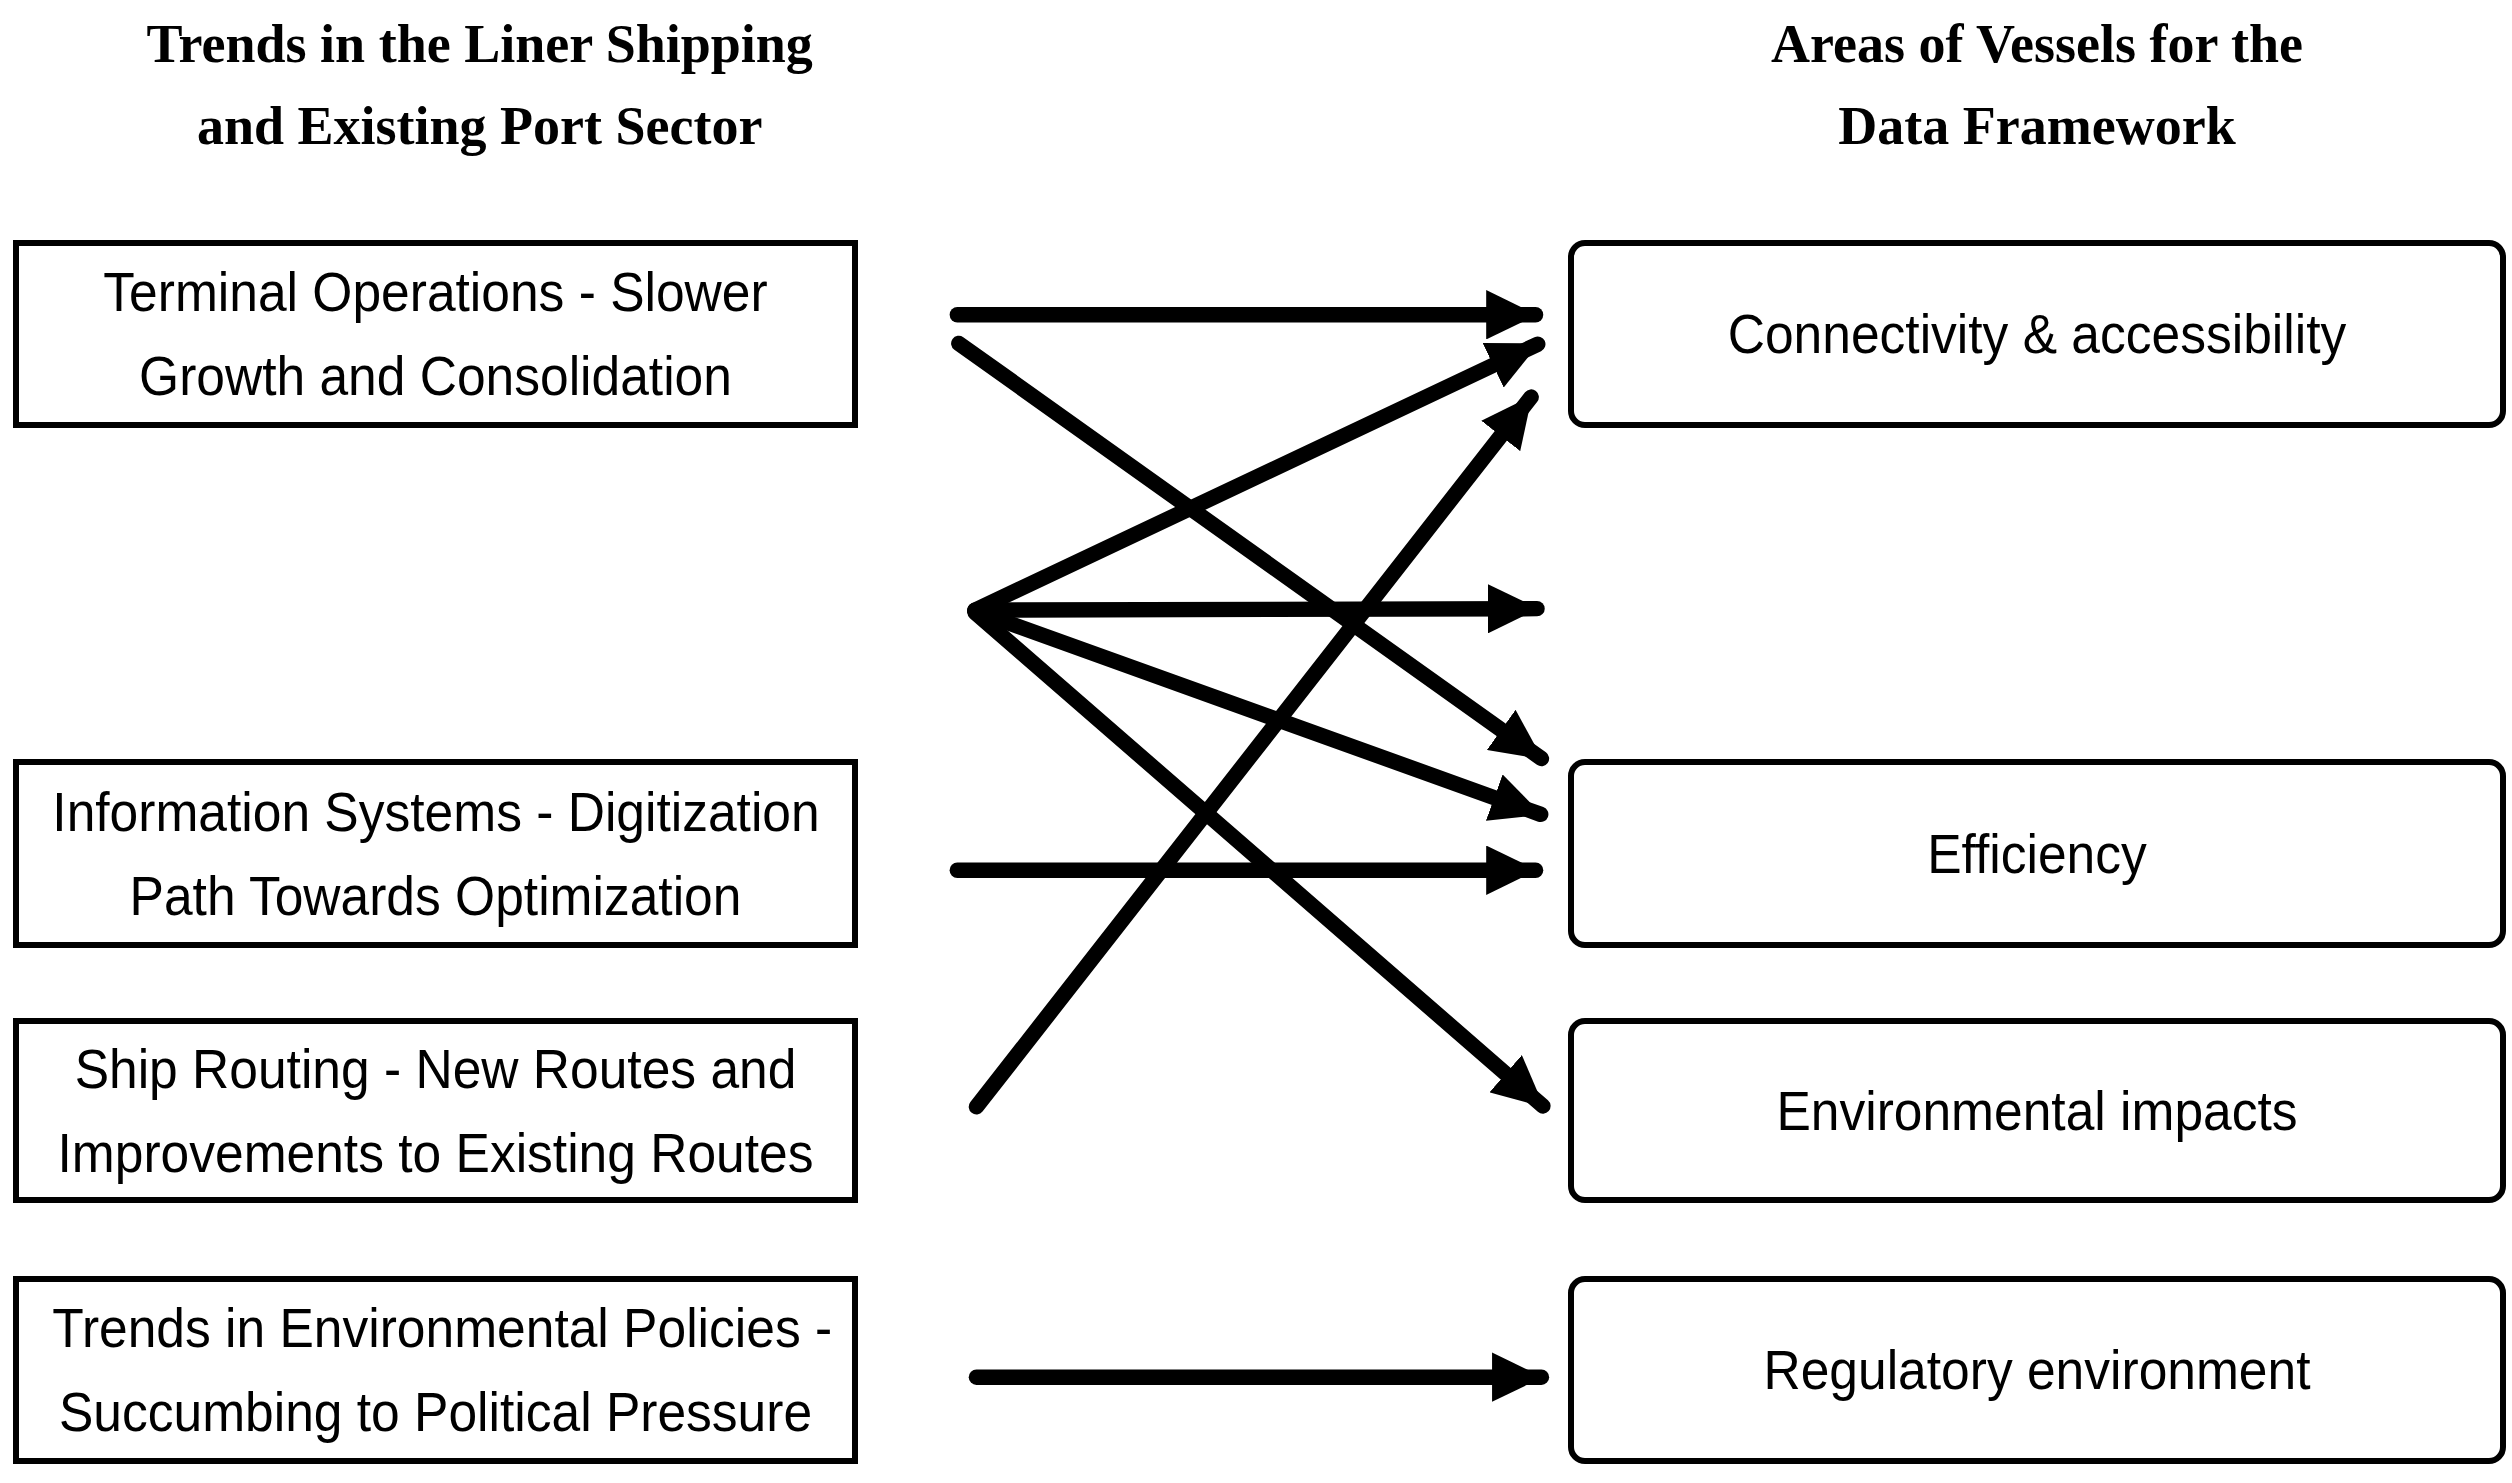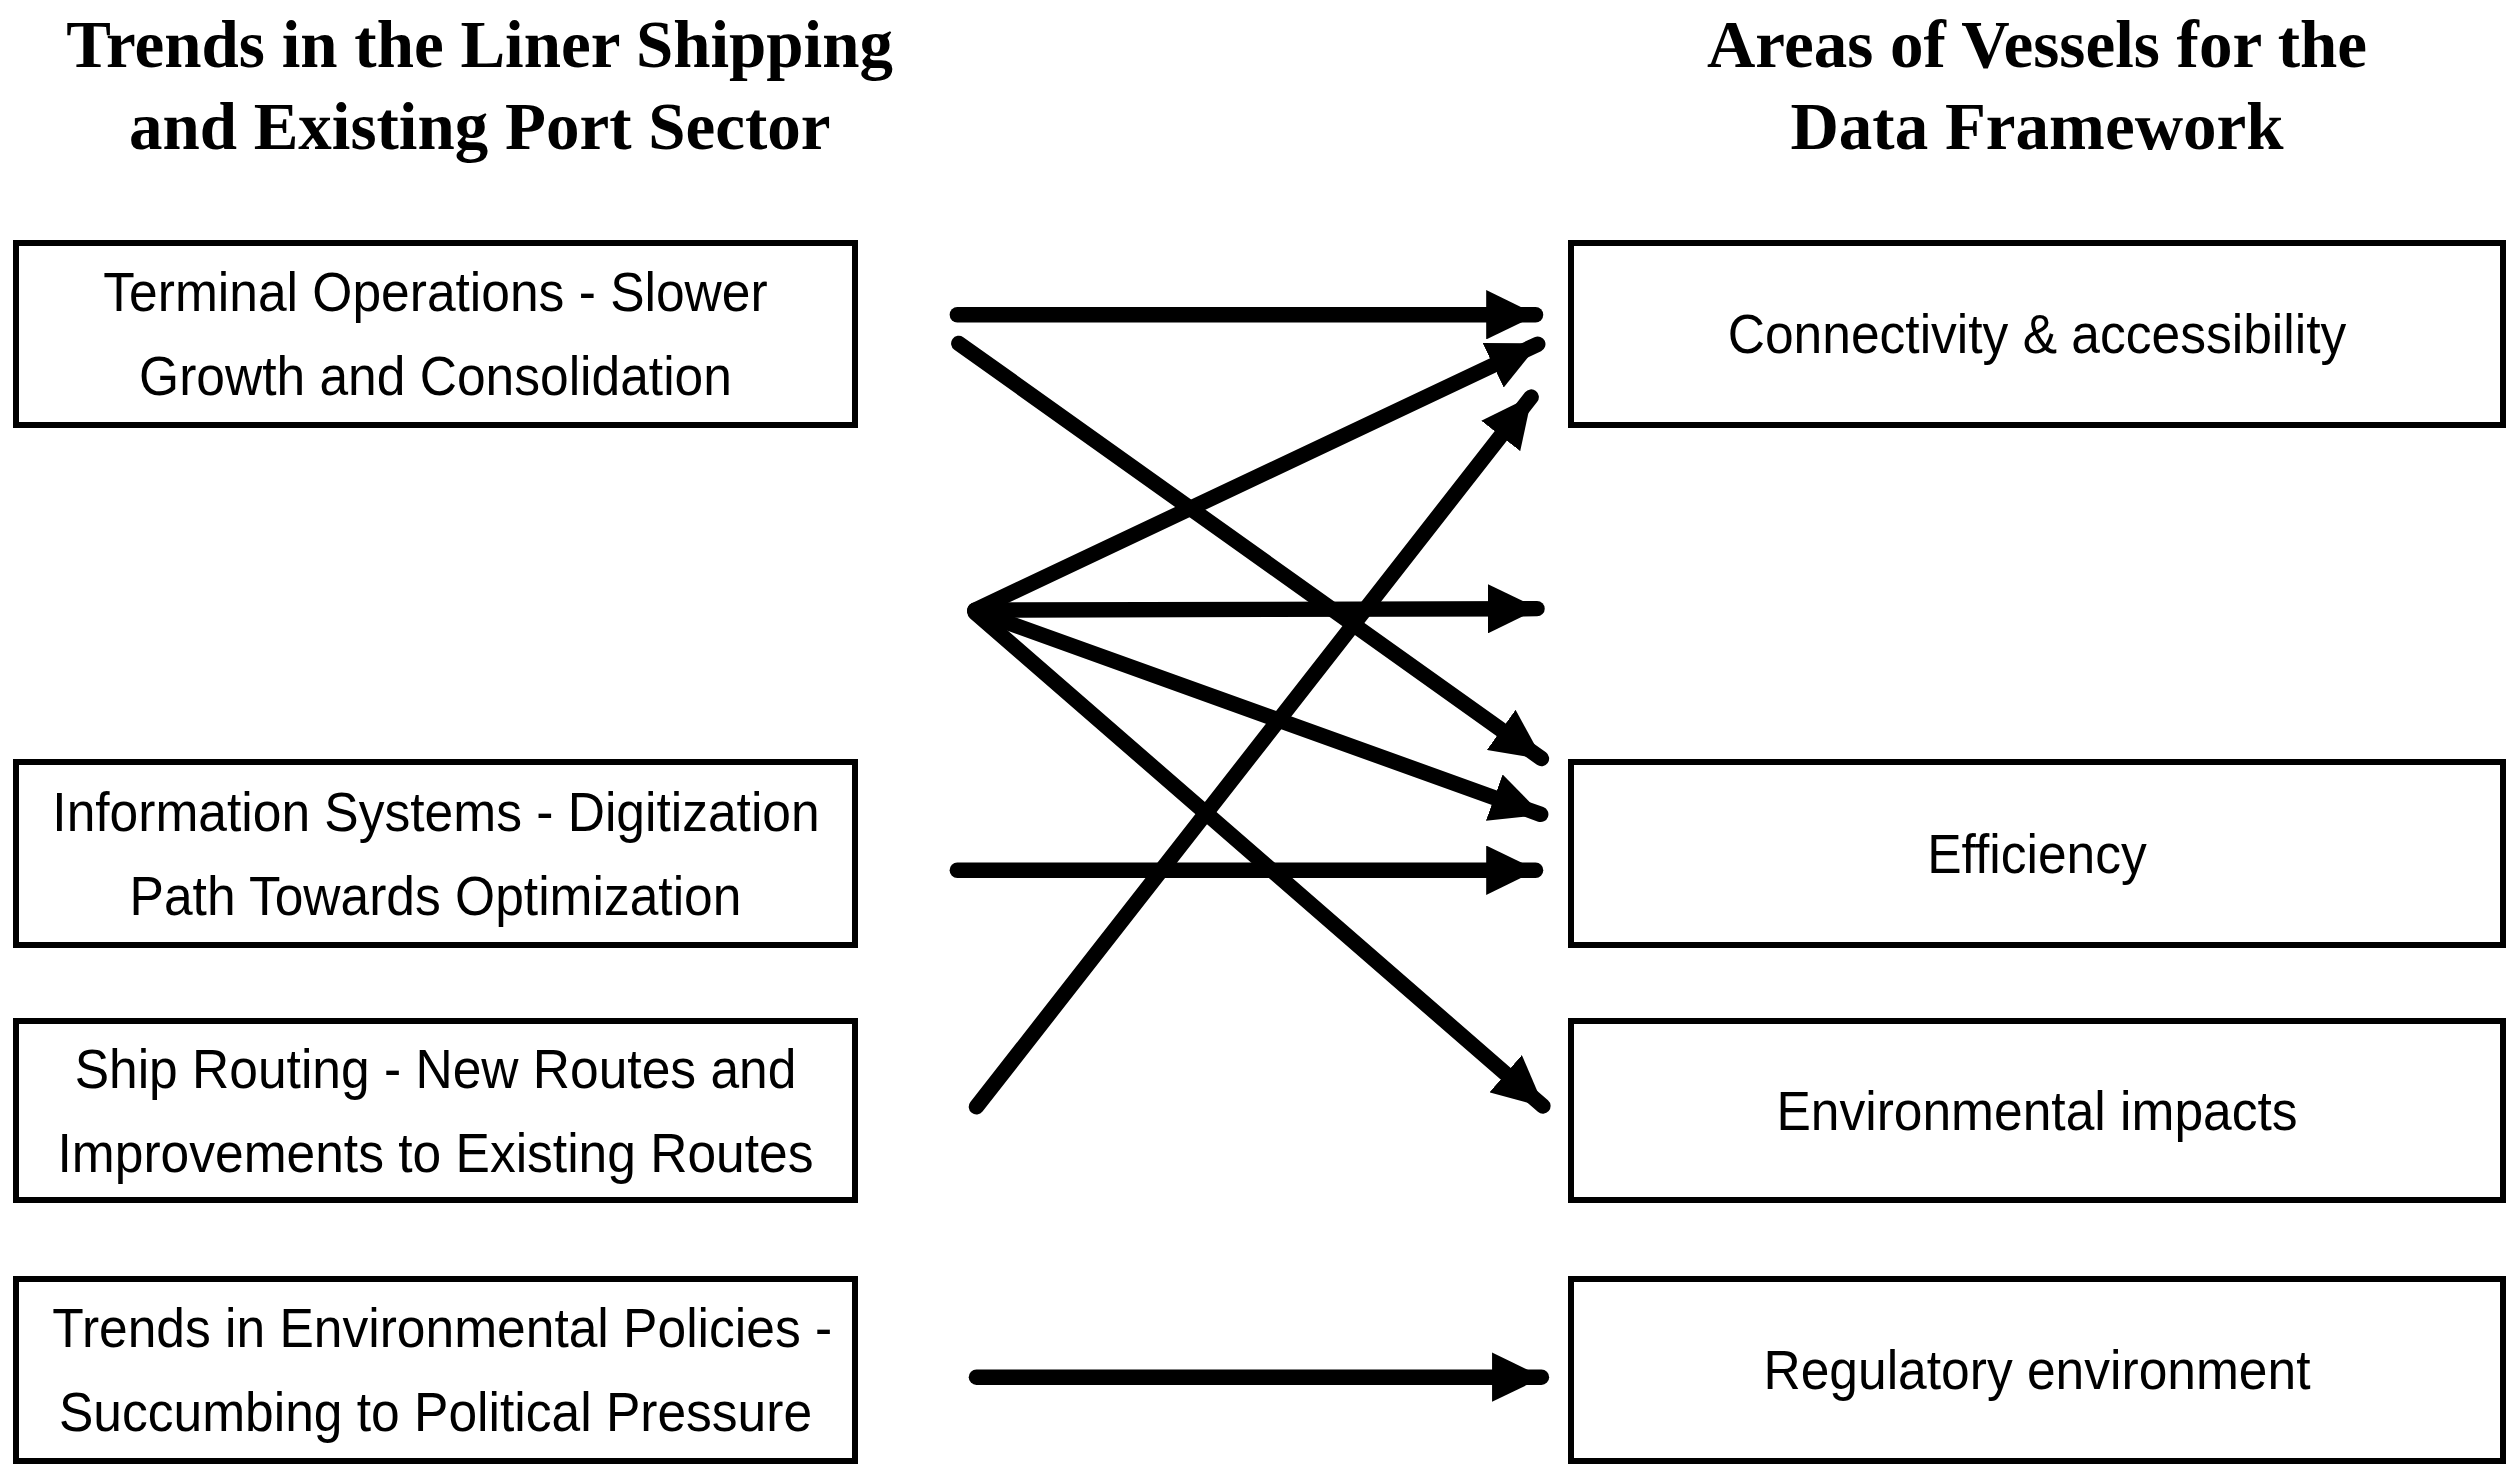--- a/index.html
+++ b/index.html
@@ -15,21 +15,21 @@
     overflow: hidden;
     font-family: "Liberation Sans", sans-serif;
     color: #000000;
   }
   .col-title {
     position: absolute;
     top: 2.9px;
     text-align: center;
     font-family: "Liberation Serif", serif;
     font-weight: 700;
-    font-size: 67px;
+    font-size: 54px;
     line-height: 82px;
     color: #000000;
     white-space: nowrap;
   }
   .col-title span { display: block; }
   #left-title  { left: 13.2px;   width: 933px; }
   #right-title { left: 1568px; width: 938px; }
 
   .node {
     position: absolute;
@@ -46,21 +46,21 @@
     color: #000000;
   }
   .node span {
     display: block;
     width: 100%;
     transform: scaleX(0.92);
     transform-origin: center;
     white-space: nowrap;
   }
   .left-col  { left: 13.2px;   width: 845px; }
-  .right-col { left: 1568px; width: 938px; }
+  .right-col { left: 1568px; width: 938px; border-radius: 17px; }
   .row0 { top: 240px;  height: 188px; }
   .row1 { top: 506px;  height: 185px; }
   .row2 { top: 759px; height: 189px; }
   .row3 { top: 1018px; height: 185px; }
   .row4 { top: 1276px; height: 188px; }
 
   #arrows-svg {
     position: absolute;
     left: 0; top: 0;
     width: 2512px;

